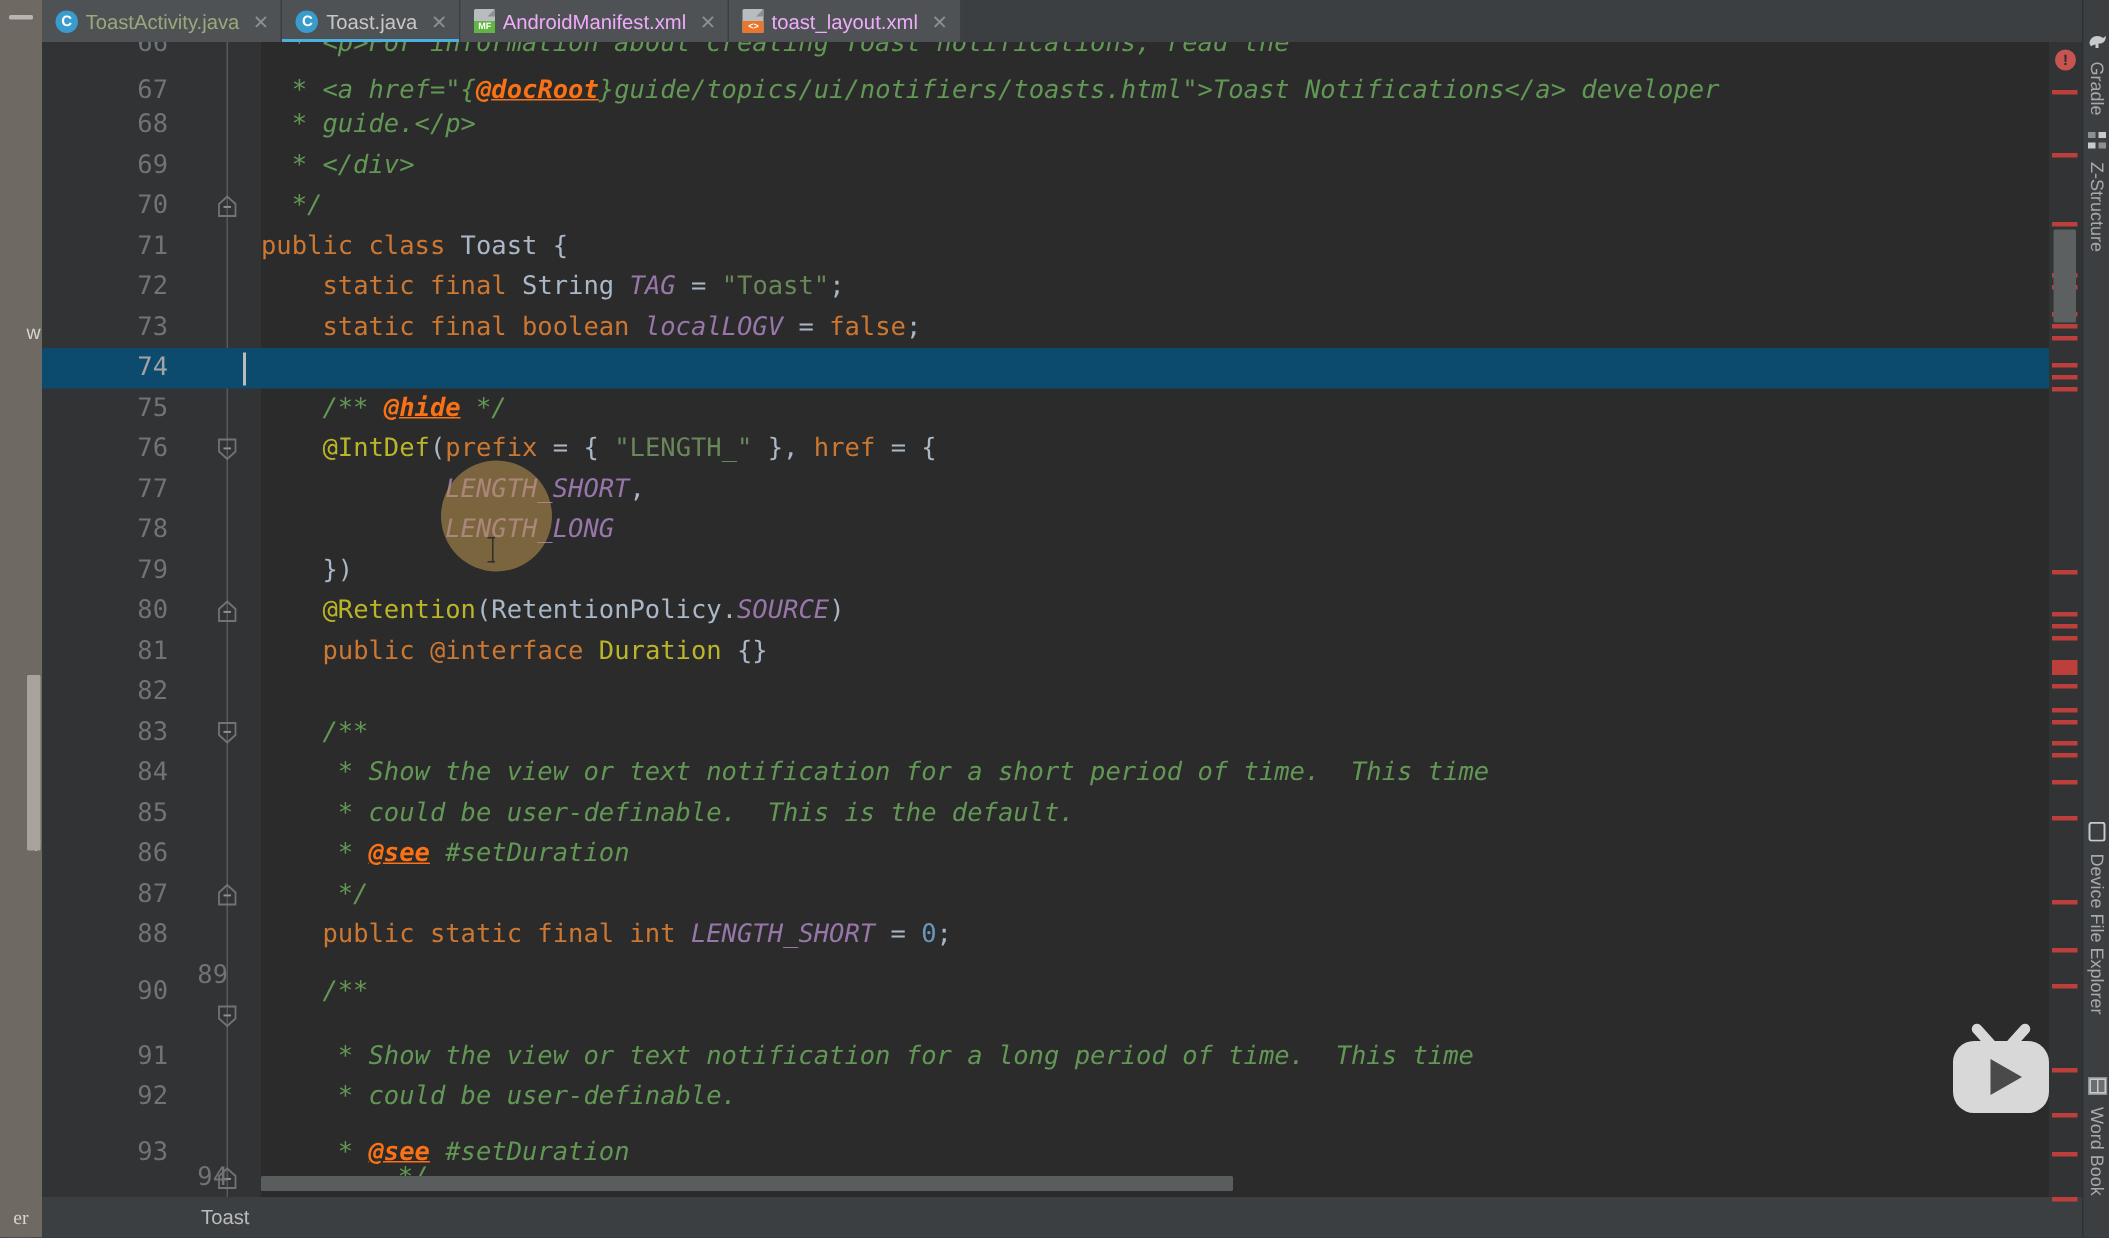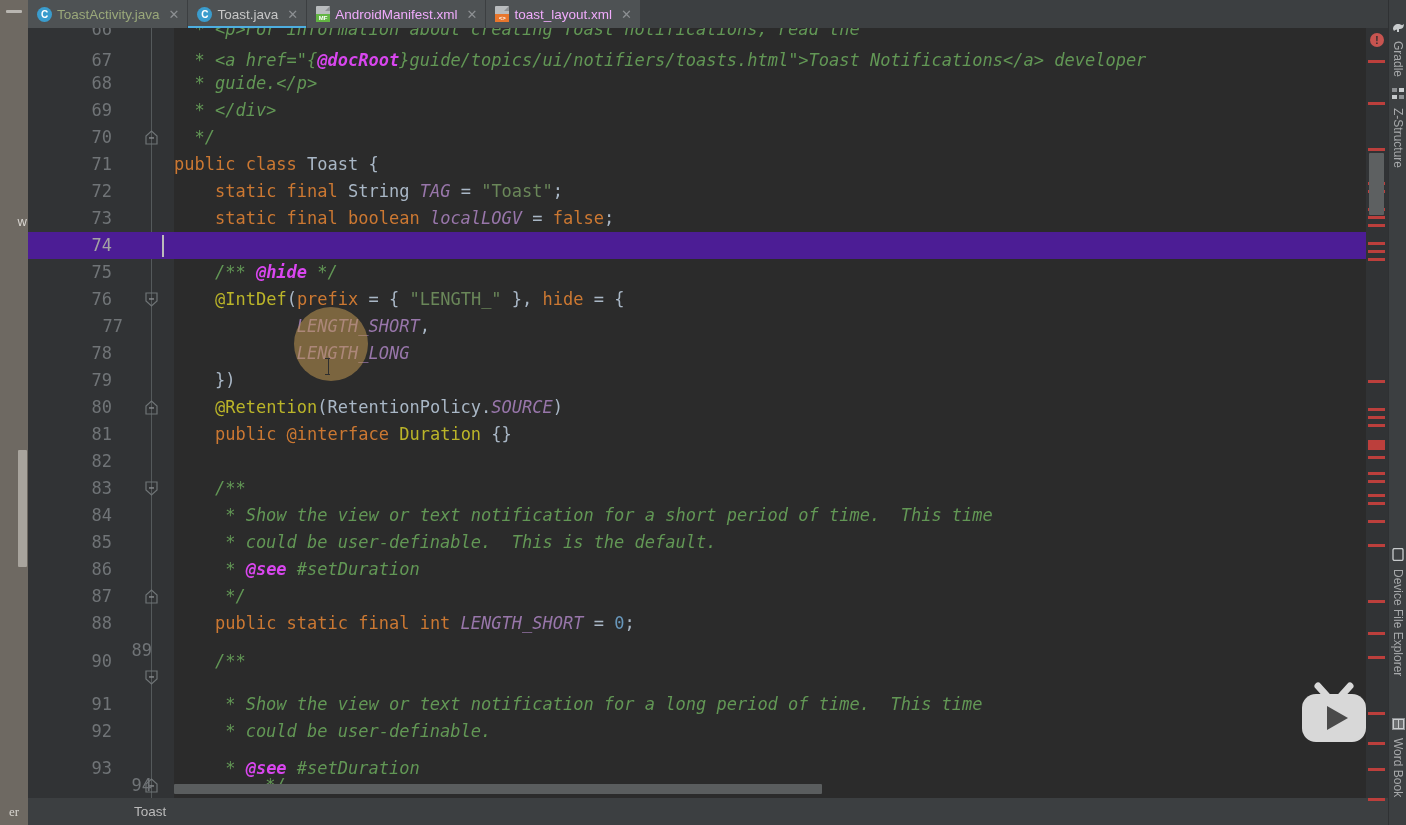--- a/index.html
+++ b/index.html
@@ -123,38 +123,38 @@
   }
   .fold-marker {
     position: absolute; left: 12px; width: 15px; height: 15px;
   }
   .fold-marker svg { display: block; }
 
   .row {
     position: absolute; left: 0; right: 0; height: 27px;
     display: block;
   }
-  .row.current { background: #4c1d95; }
+  .row.current { background: #0c4a6e; }
   .lnum {
     position: absolute; width: 104px; text-align: right;
     padding-right: 20px;
     color: #707477; font-size: 17px;
     font-family: "DejaVu Sans Mono", monospace;
     line-height: 27px;
   }
   .row.current .lnum { color: #a4a3a3; }
   .codetext {
     position: absolute; left: 146px;
     color: #a9b7c6; font-size: 17px;
     font-family: "DejaVu Sans Mono", monospace;
     line-height: 27px;
     white-space: pre;
   }
   .cm { color: #629755; font-style: italic; }
-  .cm-link { color: #d946ef; font-style: italic; font-weight: bold; }
+  .cm-link { color: #f97316; font-style: italic; text-decoration: underline; font-weight: bold; }
   .kw { color: #cc7832; font-weight: normal; }
   .cls { color: #a9b7c6; }
   .fld { color: #9876aa; font-style: italic; }
   .str { color: #6a8759; }
   .num { color: #6897bb; }
   .ann { color: #bbb529; }
   .plain { color: #a9b7c6; }
 
   .caret {
     position: absolute; width: 2px; height: 22px; background: #bbbbbb;
@@ -386,23 +386,23 @@
         <div class="row current" style="top: 204px;">
           <div class="lnum">74</div>
           <div class="codetext"><span class="plain"></span></div>
         </div>
         <div class="row" style="top: 231px;">
           <div class="lnum">75</div>
           <div class="codetext"><span class="cm">    /** </span><span class="cm-link">@hide</span><span class="cm"> */</span></div>
         </div>
         <div class="row" style="top: 258px;">
           <div class="lnum">76</div>
-          <div class="codetext"><span class="plain">    </span><span class="ann">@</span><span class="ann">IntDef</span><span class="plain">(</span><span class="kw">prefix</span><span class="plain"> = { </span><span class="str">"LENGTH_"</span><span class="plain"> }, </span><span class="kw">hide</span><span class="plain"> = {</span></div>
-        </div>
-        <div class="row" style="top: 285px; padding-left: 11px;">
+          <div class="codetext"><span class="plain">    </span><span class="ann">@</span><span class="ann">IntDef</span><span class="plain">(</span><span class="kw">prefix</span><span class="plain"> = { </span><span class="str">"LENGTH_"</span><span class="plain"> }, </span><span class="kw">href</span><span class="plain"> = {</span></div>
+        </div>
+        <div class="row" style="top: 285px;">
           <div class="lnum">77</div>
           <div class="codetext"><span class="plain">            </span><span class="fld">LENGTH_SHORT</span><span class="plain">,</span></div>
         </div>
         <div class="row" style="top: 312px;">
           <div class="lnum">78</div>
           <div class="codetext"><span class="plain">            </span><span class="fld">LENGTH_LONG</span></div>
         </div>
         <div class="row" style="top: 339px;">
           <div class="lnum">79</div>
           <div class="codetext"><span class="plain">    })</span></div>

